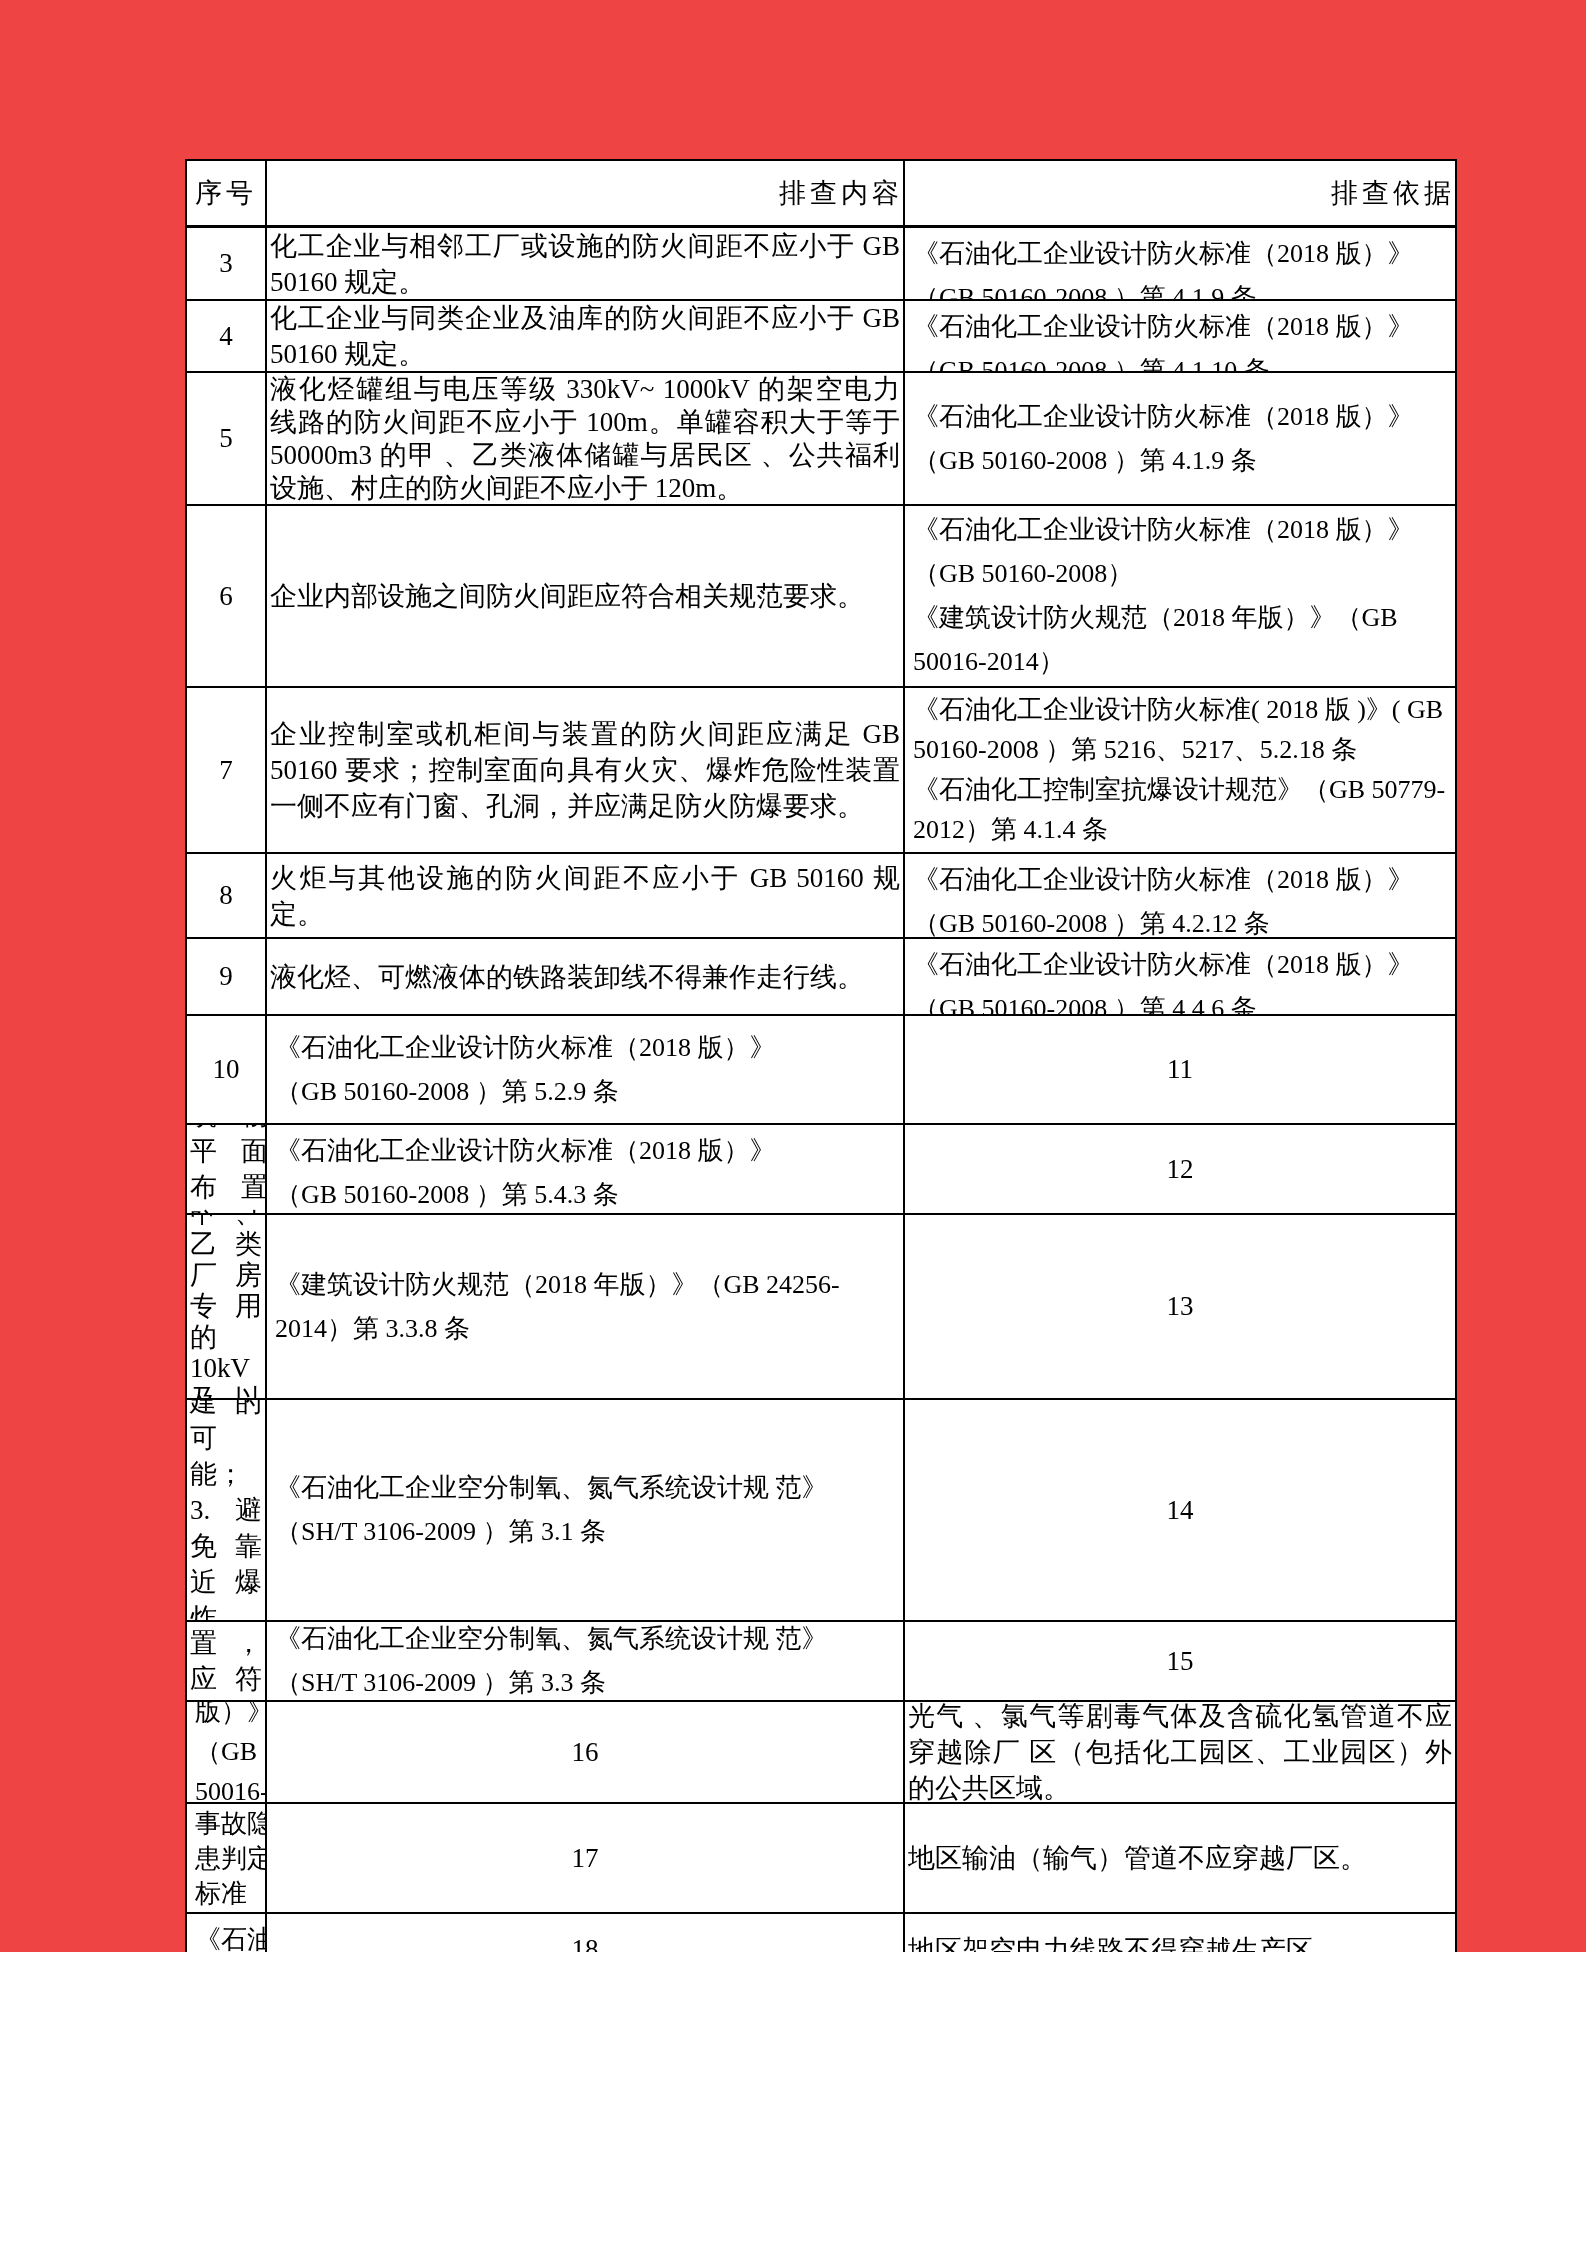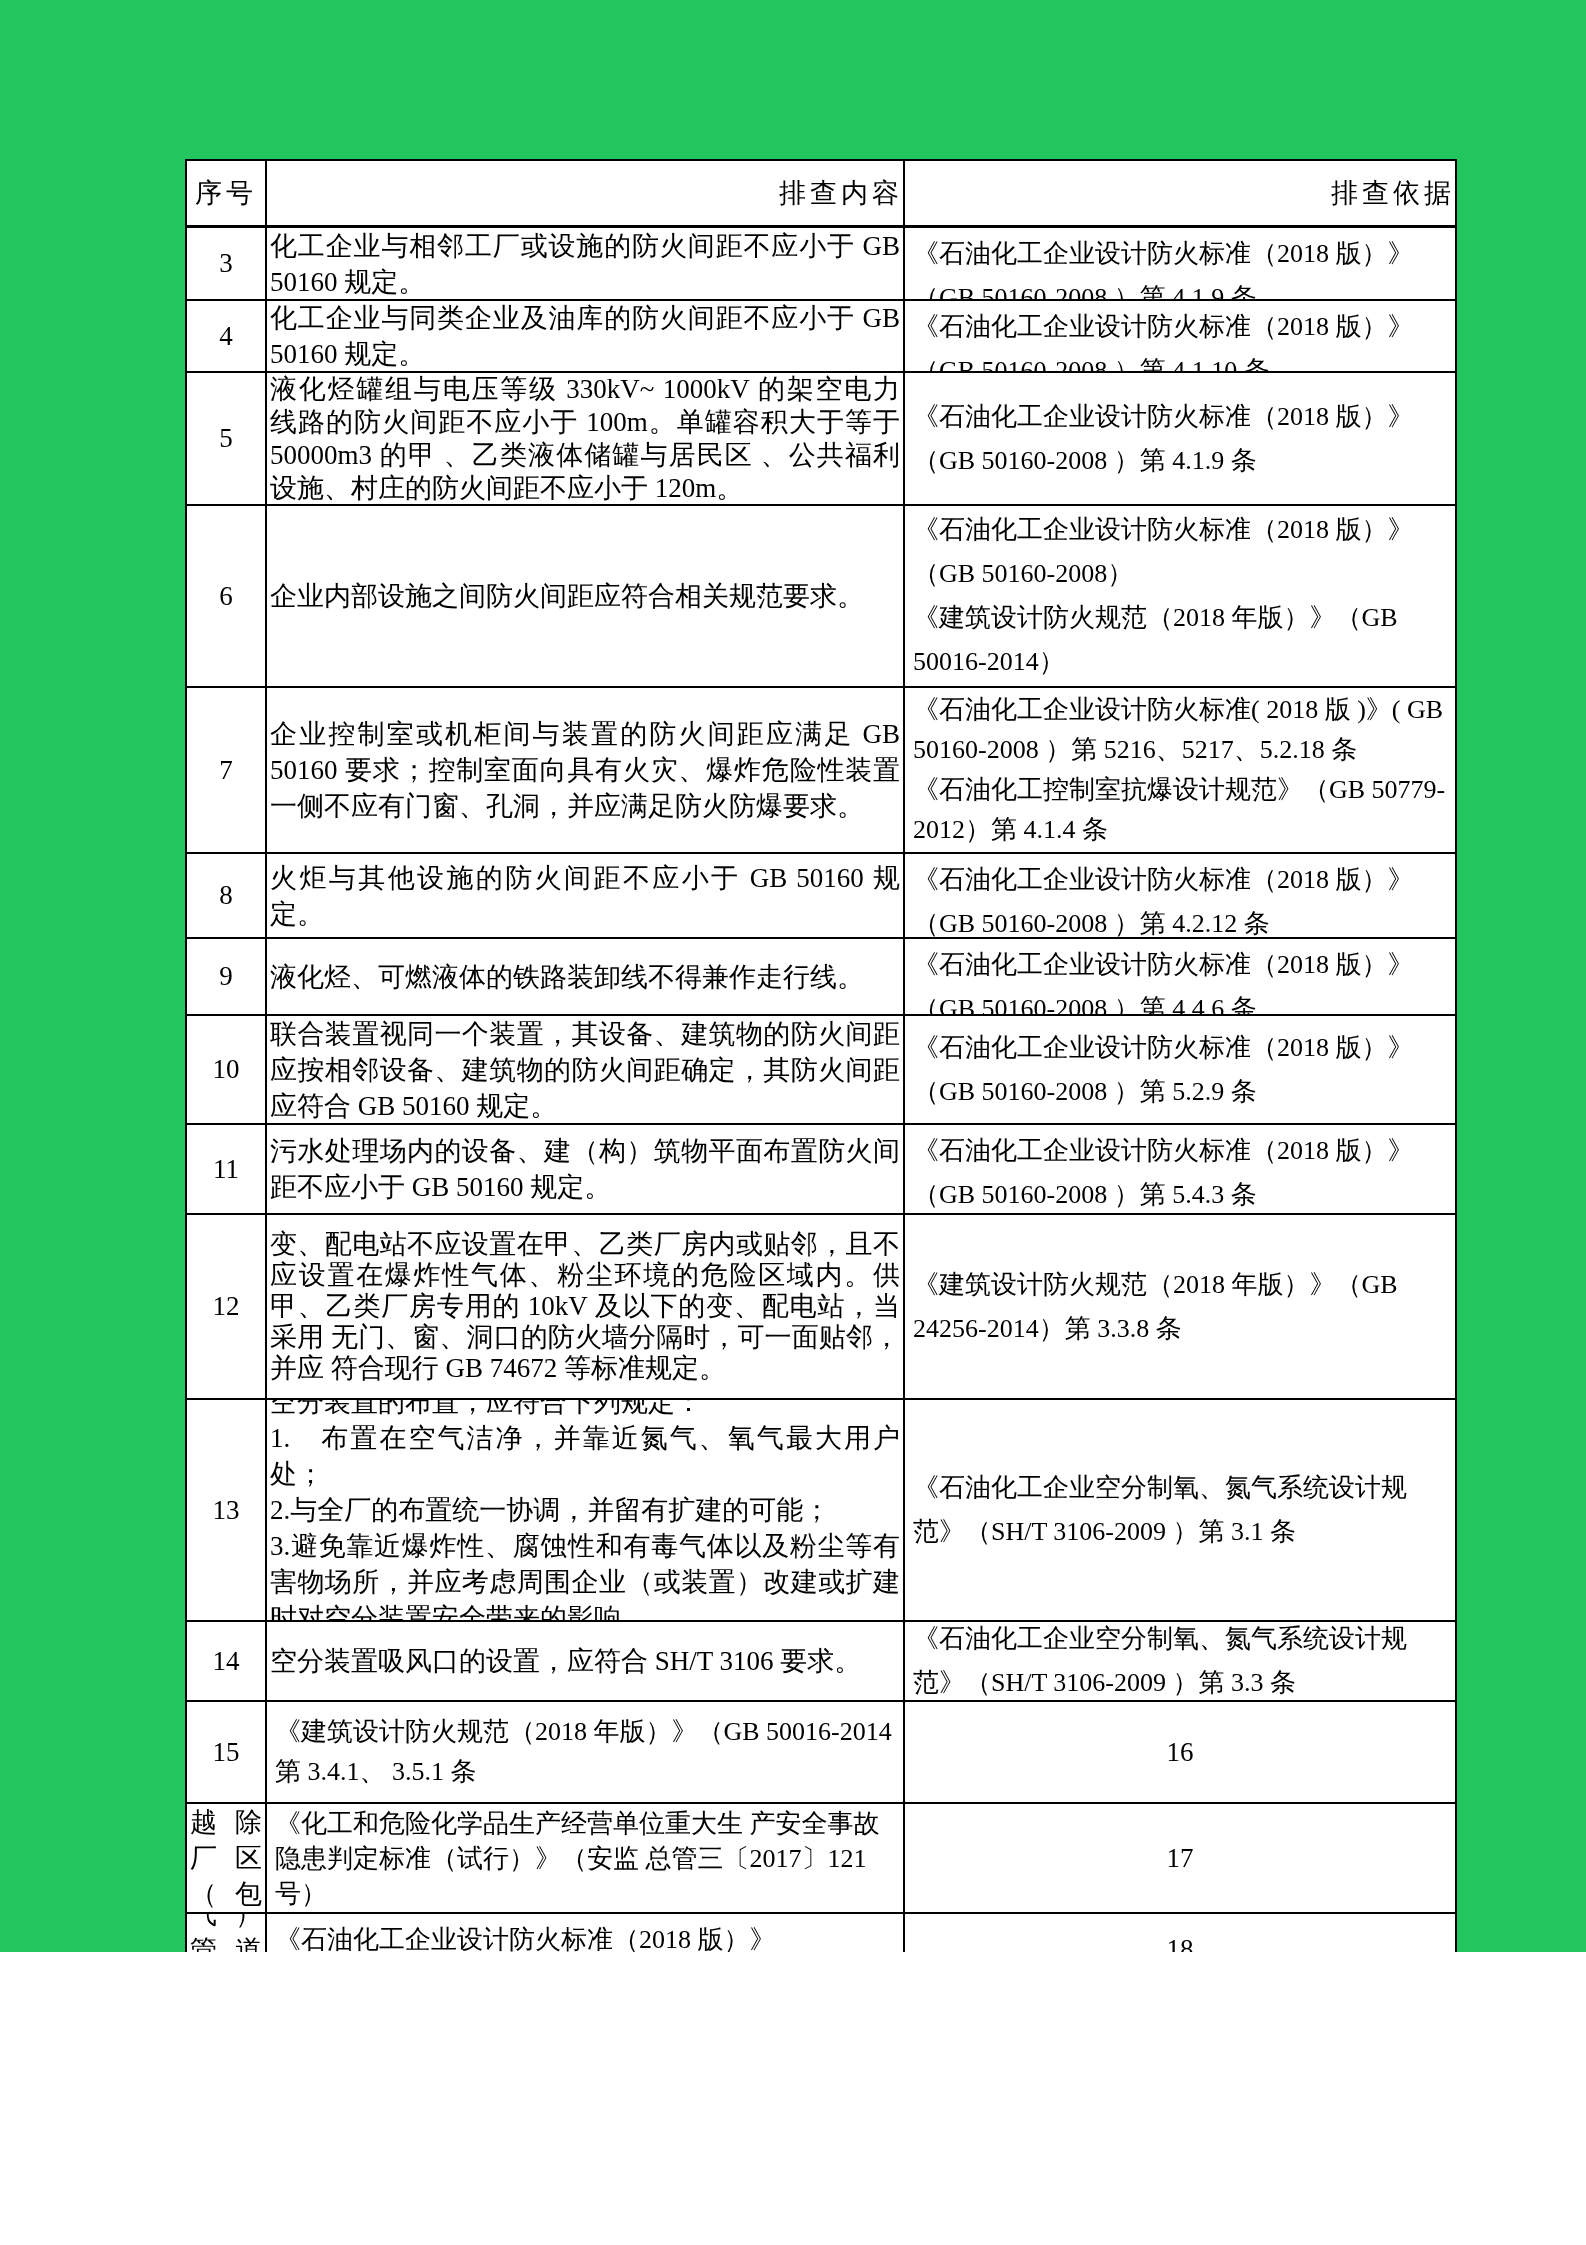--- a/index.html
+++ b/index.html
@@ -8,21 +8,21 @@
     background: #ffffff;
     width: 1586px;
     height: 2245px;
     font-family: "Liberation Serif", "DejaVu Serif", serif;
     color: #000;
   }
   .page {
     position: relative;
     width: 1586px;
     height: 1952px;
-    background: #22c55e;
+    background: #ef4444;
     overflow: hidden;
   }
   .tbl {
     position: absolute;
     left: 185px;
     top: 159px;
     width: 1270px;
     display: grid;
     grid-template-columns: 80px 638px 552px;
     grid-template-rows: 67px 73px 72px 133px 182px 166px 85px 77px 109px 90px 185px 222px 80px 102px 110px 73px 75px;
@@ -164,23 +164,20 @@
         <div class="txt">液化烃、可燃液体的铁路装卸线不得兼作走行线。</div>
       </div>
     <div class="cell basis vtop">
         <div class="txt">《石油化工企业设计防火标准（2018 版）》
 （GB 50160-2008 ）第 4.4.6 条</div>
       </div>
 
     <div class="cell no">
         <div class="txt">10</div>
       </div>
-    <div class="cell content">
-        <div class="txt">联合装置视同一个装置，其设备、建筑物的防火间距 应按相邻设备、建筑物的防火间距确定，其防火间距 应符合 GB 50160 规定。</div>
-      </div>
     <div class="cell basis">
         <div class="txt">《石油化工企业设计防火标准（2018 版）》
 （GB 50160-2008 ）第 5.2.9 条</div>
       </div>
 
     <div class="cell no">
         <div class="txt">11</div>
       </div>
     <div class="cell content">
         <div class="txt">污水处理场内的设备、建（构）筑物平面布置防火间距不应小于 GB 50160 规定。</div>

